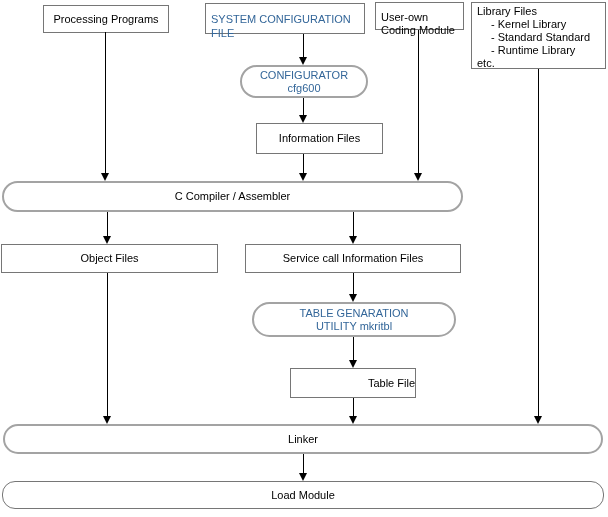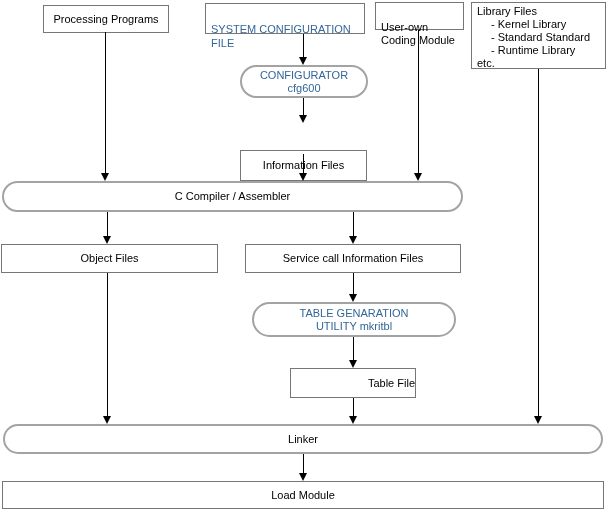--- a/index.html
+++ b/index.html
@@ -17,21 +17,21 @@
     background: #ffffff;
     font-size: 11px;
     color: #000000;
     display: flex;
     flex-direction: column;
     justify-content: center;
   }
   .rect { border: 1px solid #767676; }
   .stadium { border: 2px solid #a3a3a3; border-radius: 999px; }
   .center { align-items: center; text-align: center; }
-  .leftalign { align-items: flex-start; justify-content: flex-start; padding-left: 5px; padding-top: 18px; }
+  .leftalign { align-items: flex-start; justify-content: flex-start; padding-left: 5px; padding-top: 8px; }
   .blue { color: #336699; }
   .line { line-height: 13px; white-space: nowrap; }
   .cfgline { line-height: 14px; }
   .indent { padding-left: 14px; }
   .arrow { position: absolute; }
   .arrow .shaft { position: absolute; left: 4px; top: 0; width: 1px; background: #000000; }
   .arrow .head {
     position: absolute; left: 0; bottom: 0; width: 0; height: 0;
     border-left: 4.5px solid transparent;
     border-right: 4.5px solid transparent;
@@ -63,21 +63,21 @@
     <div class="line indent">- Standard Standard</div>
     <div class="line indent">- Runtime Library</div>
     <div class="line">etc.</div>
   </div>
 
   <div class="node stadium center blue" style="left:240px; top:65px; width:128px; height:33px;">
     <div class="line">CONFIGURATOR</div>
     <div class="line">cfg600</div>
   </div>
 
-  <div class="node rect center" style="left:240px; top:123px; width:127px; height:31px;margin-top:27px;">
+  <div class="node rect center" style="left:256px; top:123px; width:127px; height:31px;">
     <div class="line">Information Files</div>
   </div>
 
   <div class="node stadium center" style="left:2px; top:181px; width:461px; height:31px;">
     <div class="line">C Compiler / Assembler</div>
   </div>
 
   <div class="node rect center" style="left:1px; top:244px; width:217px; height:29px;">
     <div class="line">Object Files</div>
   </div>
@@ -92,21 +92,21 @@
   </div>
 
   <div class="node rect center" style="left:290px; top:368px; width:126px; height:30px;align-items:flex-end;">
     <div class="line">Table File</div>
   </div>
 
   <div class="node stadium center" style="left:3px; top:424px; width:600px; height:30px;">
     <div class="line">Linker</div>
   </div>
 
-  <div class="node rect center" style="left:2px; top:481px; width:602px; height:28px;">
+  <div class="node rect center" style="left:2px; top:481px; width:602px; height:28px;border-radius:13px;">
     <div class="line">Load Module</div>
   </div>
 
   <div id="arrow-layer">
       <div class="arrow" style="left: 101px; top: 32px; width: 9px; height: 149px;">
         <div class="shaft" style="height: 142px;"></div>
         <div class="head"></div>
       </div>
       <div class="arrow" style="left: 299px; top: 34px; width: 9px; height: 31px;">
         <div class="shaft" style="height: 24px;"></div>

